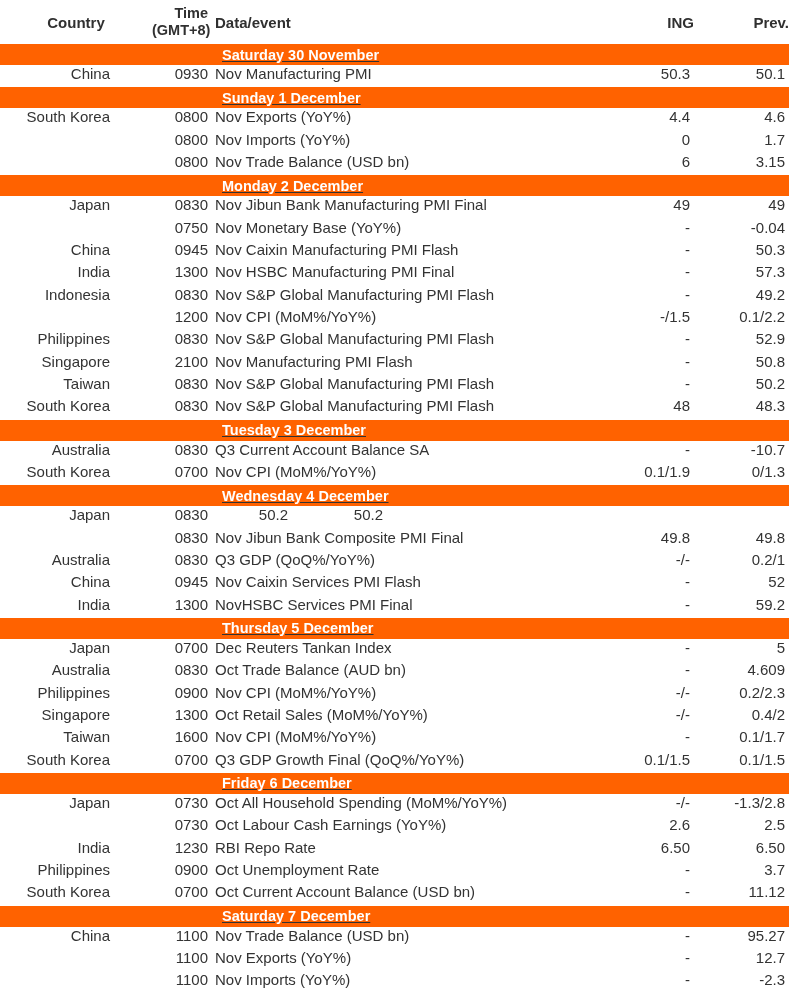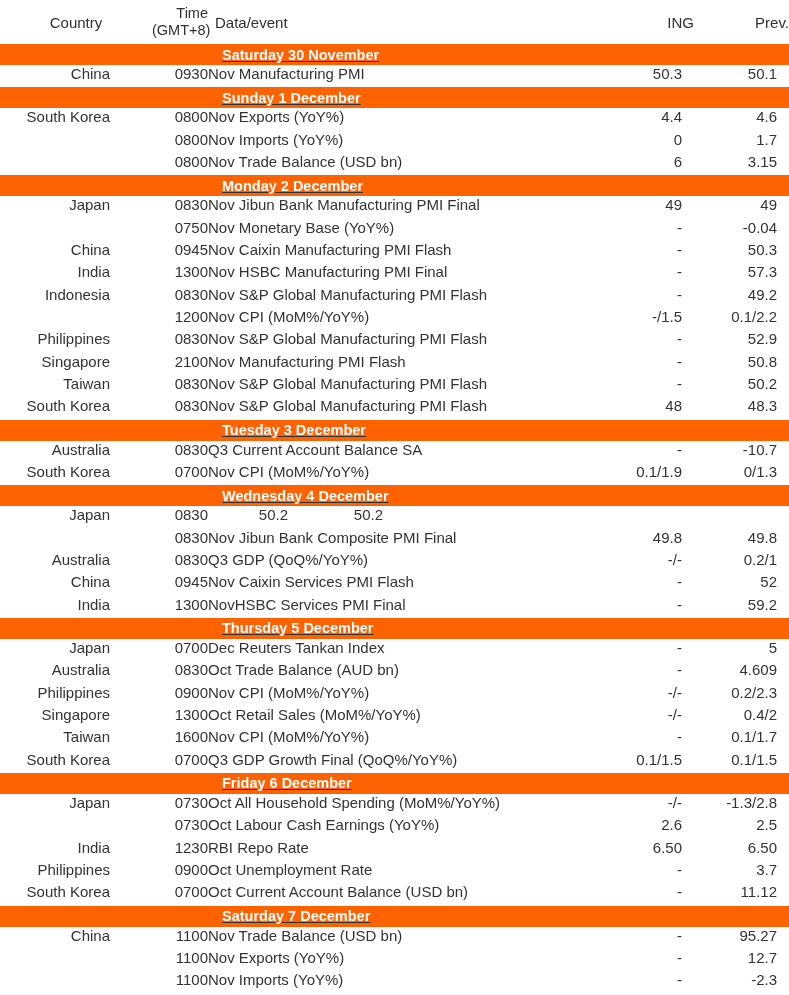--- a/index.html
+++ b/index.html
@@ -9,21 +9,21 @@
     color: #333333;
     -webkit-font-smoothing: antialiased;
   }
   .calendar { width: 789px; }
 
   
   .thead {
     height: 44px;
     display: flex;
     align-items: center;
-    font-weight: normal;
+    font-weight: bold;
     font-size: 15px;
     color: #303030;
   }
   .th-country { width: 152px; text-align: center; }
   .th-time {
     width: 56px; text-align: right;
     font-size: 14.5px; line-height: 1.15;
     white-space: nowrap;
   }
   .th-event { flex: 1; padding-left: 7px; }
@@ -53,23 +53,23 @@
     align-items: flex-start;
     font-size: 15px;
     background: #ffffff;
   }
   .c-country {
     width: 152px; text-align: right;
     padding-right: 42px; box-sizing: border-box;
     white-space: nowrap;
   }
   .c-time  { width: 56px; text-align: right; }
-  .c-event { flex: 1; white-space: nowrap; overflow: hidden; }
+  .c-event { flex: 1; padding-left: 7px; white-space: nowrap; overflow: hidden; }
   .c-ing   { width: 80px; text-align: right; }
-  .c-prev  { width: 95px; text-align: right; padding-right: 12px; box-sizing: content-box; }
+  .c-prev  { width: 95px; text-align: right; padding-right: 4px; box-sizing: content-box; }
 </style>
 </head>
 <body>
 
 <div class="calendar">
 
   <div class="thead">
     <div class="th-country">Country</div>
     <div class="th-time">
       <div>Time</div>

